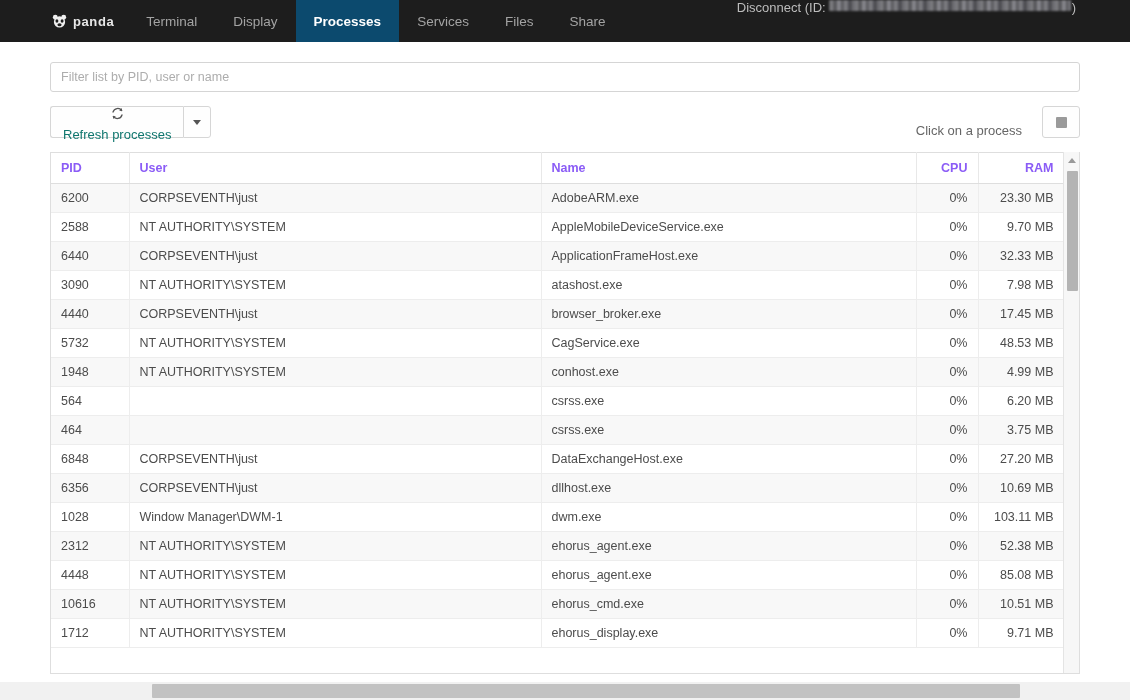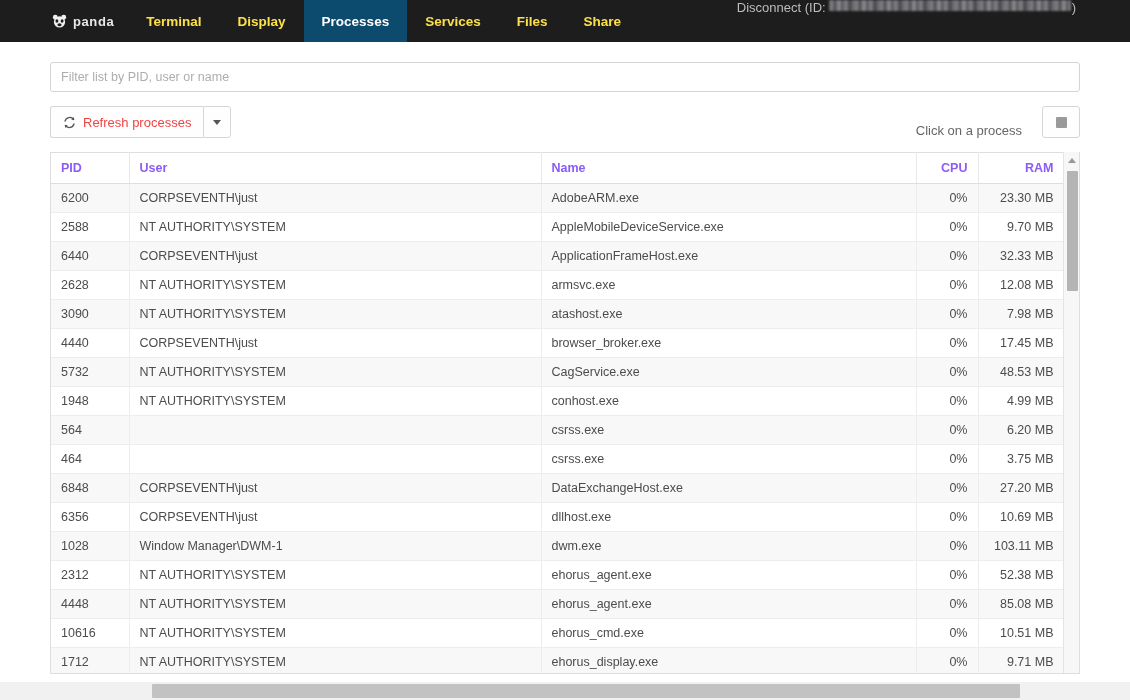--- a/index.html
+++ b/index.html
@@ -36,28 +36,27 @@
     color: #e8e8e8;
     font-size: 13px;
     letter-spacing: 0.6px;
     font-weight: 600;
   }
 
   .nav-tabs { display: flex; align-items: stretch; }
   .nav-tab {
     display: flex; align-items: center;
     padding: 0 18px;
-    color: #fde047;
+    color: #a3a3a3;
     font-size: 13.5px;
     text-decoration: none;
     cursor: pointer;
     background: transparent;
     border: none;
     font-family: inherit;
-    font-weight: bold;
   }
   .nav-tab.active {
     background: #0c4a6e;
     color: #ffffff;
     font-weight: 600;
   }
 
   #disconnect {
     position: absolute;
     right: 54px;
@@ -111,29 +110,30 @@
     height: 32px;
     display: flex;
     align-items: center;
     justify-content: space-between;
   }
   .btn-group { display: flex; }
   .btn {
     height: 32px;
     background: #fefefe;
     border: 1px solid #d6d6d6;
-    color: #ef4444;
+    color: #0f766e;
     font-size: 13px;
     font-family: inherit;
     display: flex;
     align-items: center;
     gap: 7px;
     padding: 0 12px;
     cursor: pointer;
     border-radius: 3px;
+    flex-direction: column;
   }
   .btn-main { border-radius: 3px 0 0 3px; border-right: none; }
   .btn-caret {
     border-radius: 0 3px 3px 0;
     padding: 0 9px;
     justify-content: center;
     min-width: 26px;
   }
   .caret-glyph {
     width: 0; height: 0;
@@ -366,27 +366,20 @@
             <td class="num">9.70 MB</td>
           </tr>
           <tr>
             <td>6440</td>
             <td>CORPSEVENTH\just</td>
             <td>ApplicationFrameHost.exe</td>
             <td class="num">0%</td>
             <td class="num">32.33 MB</td>
           </tr>
           <tr>
-            <td>2628</td>
-            <td>NT AUTHORITY\SYSTEM</td>
-            <td>armsvc.exe</td>
-            <td class="num">0%</td>
-            <td class="num">12.08 MB</td>
-          </tr>
-          <tr>
             <td>3090</td>
             <td>NT AUTHORITY\SYSTEM</td>
             <td>atashost.exe</td>
             <td class="num">0%</td>
             <td class="num">7.98 MB</td>
           </tr>
           <tr>
             <td>4440</td>
             <td>CORPSEVENTH\just</td>
             <td>browser_broker.exe</td>

